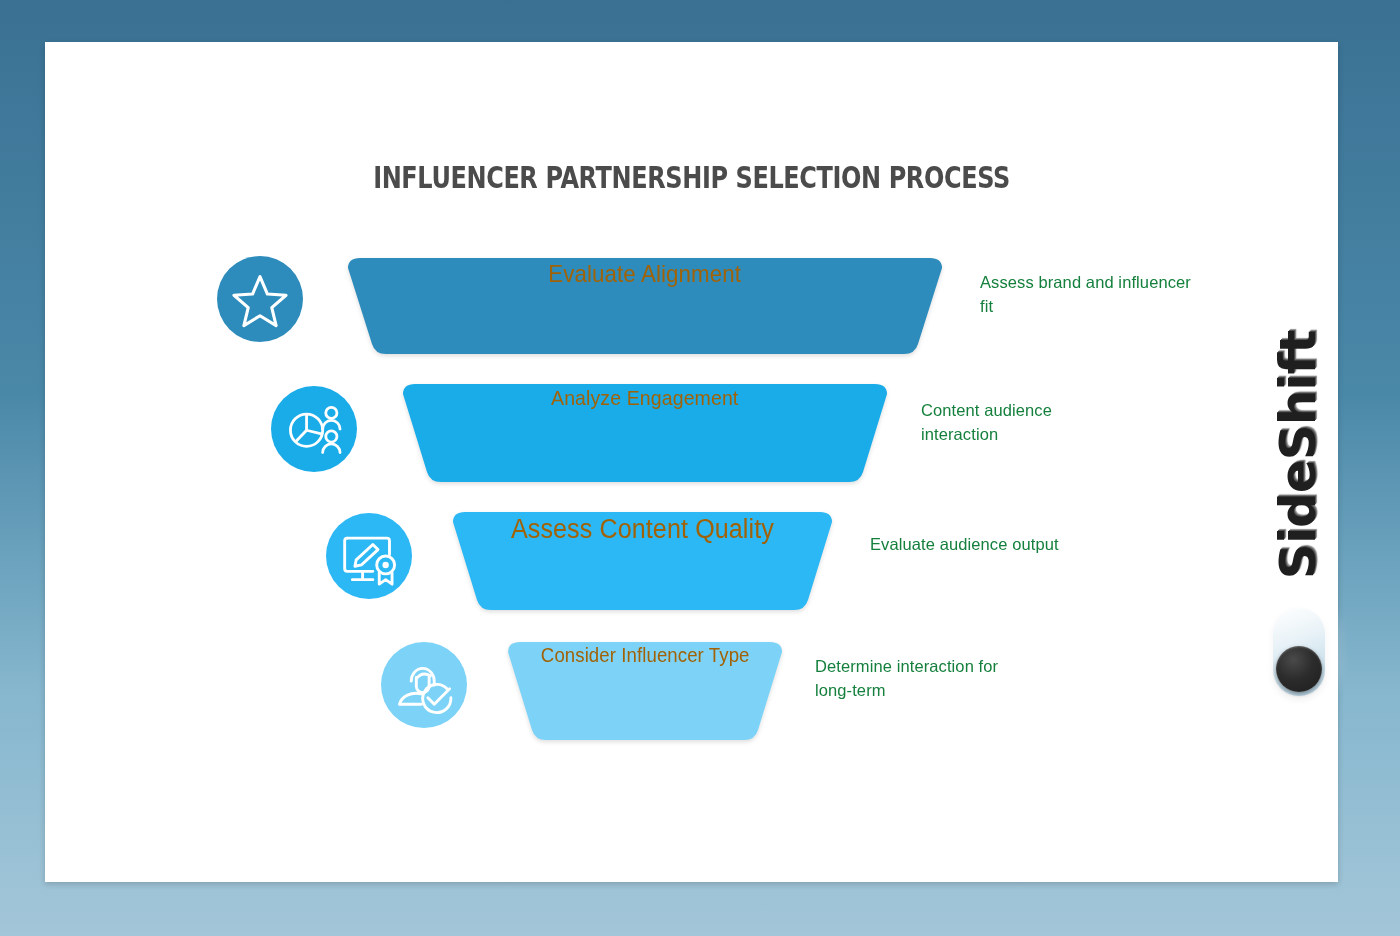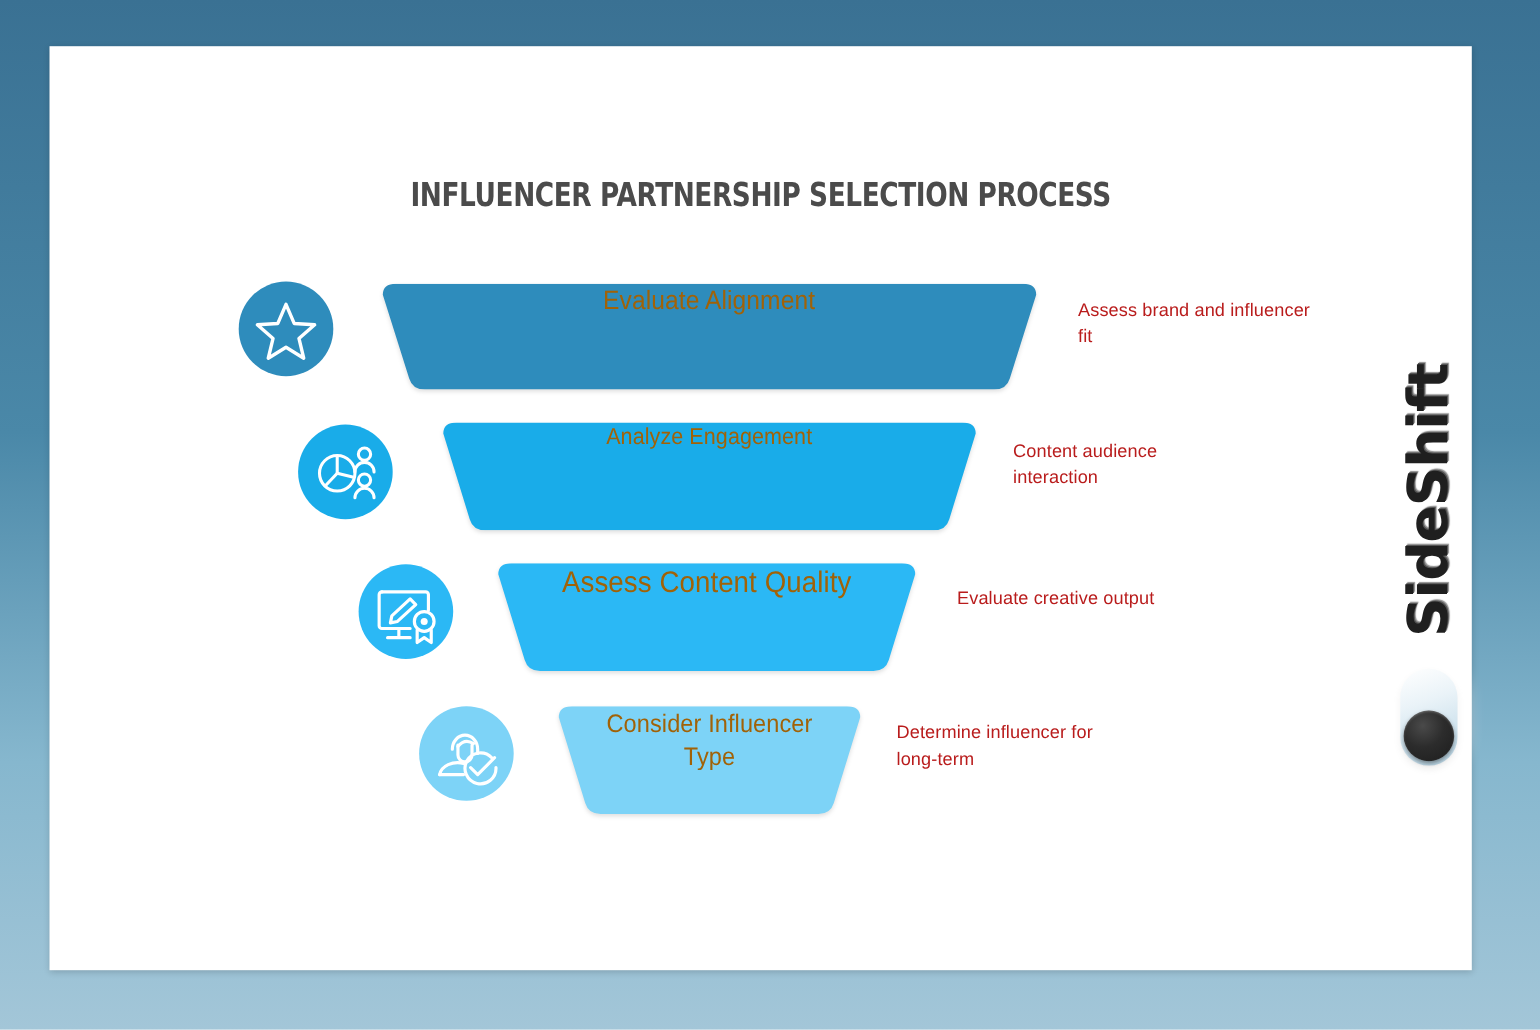--- a/index.html
+++ b/index.html
@@ -89,21 +89,21 @@
     transform: scaleX(0.93);
   }
   .funnel-seg .seg-shape {
     position: absolute;
     inset: 0;
     z-index: 1;
   }
 
   .desc {
     position: absolute;
-    color: #b91c1c;
+    color: #15803d;
     font-family: "Liberation Sans", sans-serif;
     font-size: 16.5px;
     line-height: 1.48;
     letter-spacing: 0.1px;
   }
 
   
   .brand {
     position: absolute;
     left: 1262px;
@@ -212,44 +212,44 @@
           </svg>
         </div>
 
         <div class="funnel-seg" style="left:400px; top:470px; width:395px; height:98px; font-size:27px;">
           <svg class="seg-shape" viewBox="0 0 395 98" preserveAspectRatio="none">
             <path d="M8 10 Q8 0 20 0 L375 0 Q387 0 387 10 L363 88 Q360 98 349 98 L46 98 Q35 98 32 88 Z" fill="#2bb8f5"></path>
           </svg>
           <span class="seg-label">Assess Content Quality</span>
         </div>
 
-        <div class="desc" style="left:825px; top:490px; width:230px;">Evaluate creative output</div>
+        <div class="desc" style="left:825px; top:490px; width:230px;">Evaluate audience output</div>
       </div>
 
       <div class="row">
         <div class="icon-circle" style="left:336px; top:600px; width:86px; height:86px; background:#7dd3f7;">
           <svg viewBox="0 0 100 100" width="64" height="64">
             <path d="M30 44 a18 20 0 0 1 36 0 v6" fill="none" stroke="#ffffff" stroke-width="4.5" stroke-linecap="round"></path>
             <path d="M38 40 q10 -12 22 -4" fill="none" stroke="#ffffff" stroke-width="4.5" stroke-linecap="round"></path>
             <path d="M38 38 v14 a10 10 0 0 0 20 0 v-14" fill="none" stroke="#ffffff" stroke-width="4.5" stroke-linecap="round"></path>
             <path d="M12 80 a26 20 0 0 1 34 -16" fill="none" stroke="#ffffff" stroke-width="4.5" stroke-linecap="round"></path>
             <line x1="12" y1="80" x2="46" y2="80" stroke="#ffffff" stroke-width="4.5" stroke-linecap="round"></line>
             <path d="M86 56 a22 22 0 1 0 6 14" fill="none" stroke="#ffffff" stroke-width="4.5" stroke-linecap="round"></path>
             <path d="M56 70 l10 10 l24 -24" fill="none" stroke="#ffffff" stroke-width="4.5" stroke-linecap="round" stroke-linejoin="round"></path>
           </svg>
         </div>
 
-        <div class="funnel-seg" style="left:455px; top:600px; width:290px; height:98px; font-size:23px;">
+        <div class="funnel-seg" style="left:455px; top:600px; width:290px; height:98px; font-size:20px;">
           <svg class="seg-shape" viewBox="0 0 290 98" preserveAspectRatio="none">
             <path d="M8 10 Q8 0 20 0 L270 0 Q282 0 282 10 L258 88 Q255 98 244 98 L46 98 Q35 98 32 88 Z" fill="#7dd3f7"></path>
           </svg>
           <span class="seg-label" style="padding:0 30px;">Consider Influencer Type</span>
         </div>
 
-        <div class="desc" style="left:770px; top:612px; width:205px;">Determine influencer for long-term</div>
+        <div class="desc" style="left:770px; top:612px; width:205px;">Determine interaction for long-term</div>
       </div>
 
     </div>
   </div>
 
   <div class="brand">
     <div class="brand-text">SideShift</div>
   </div>
 
   <div class="toggle-widget">

